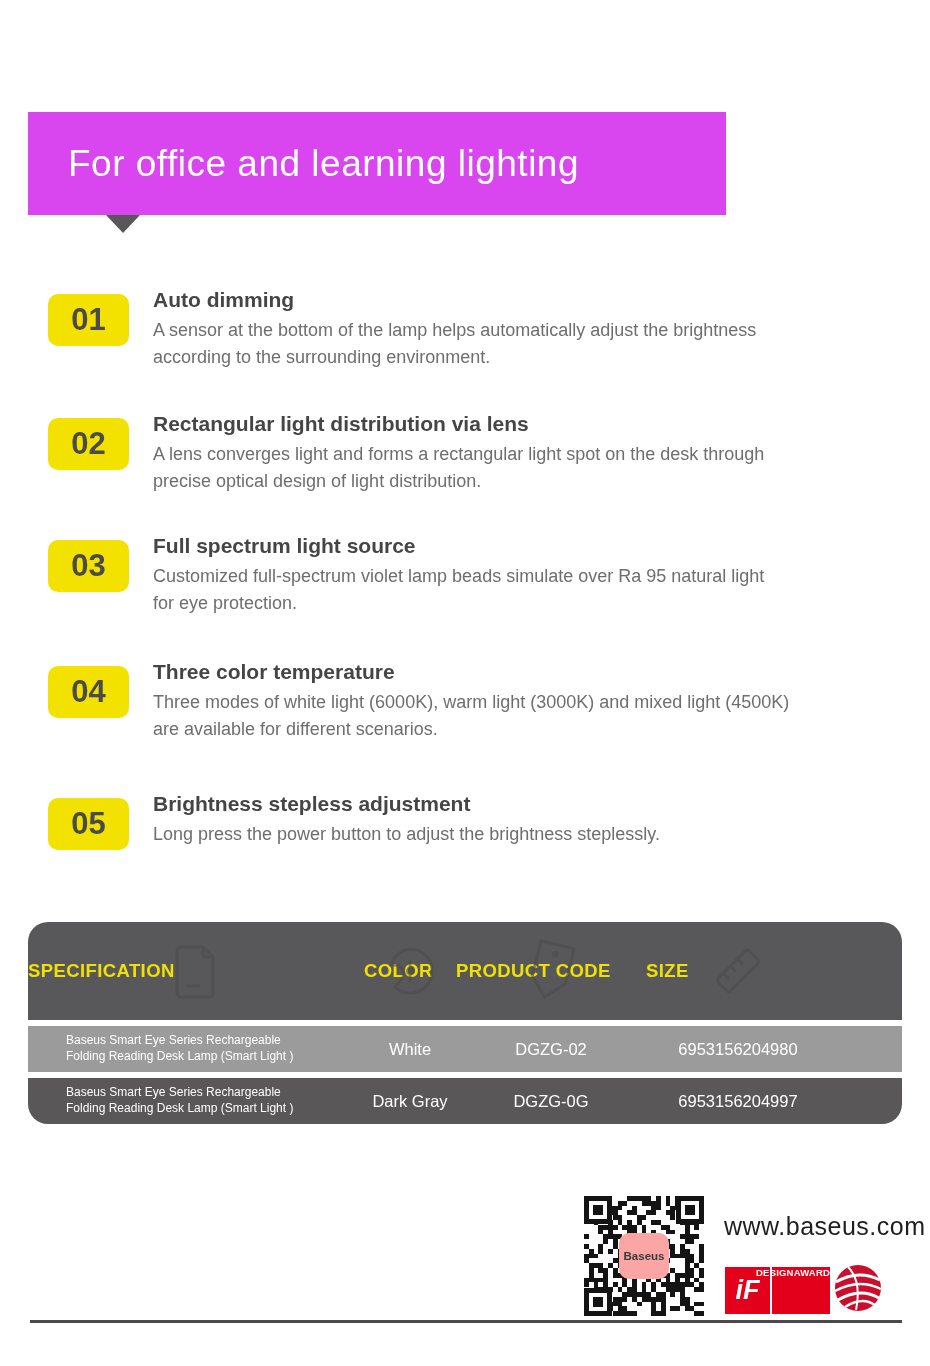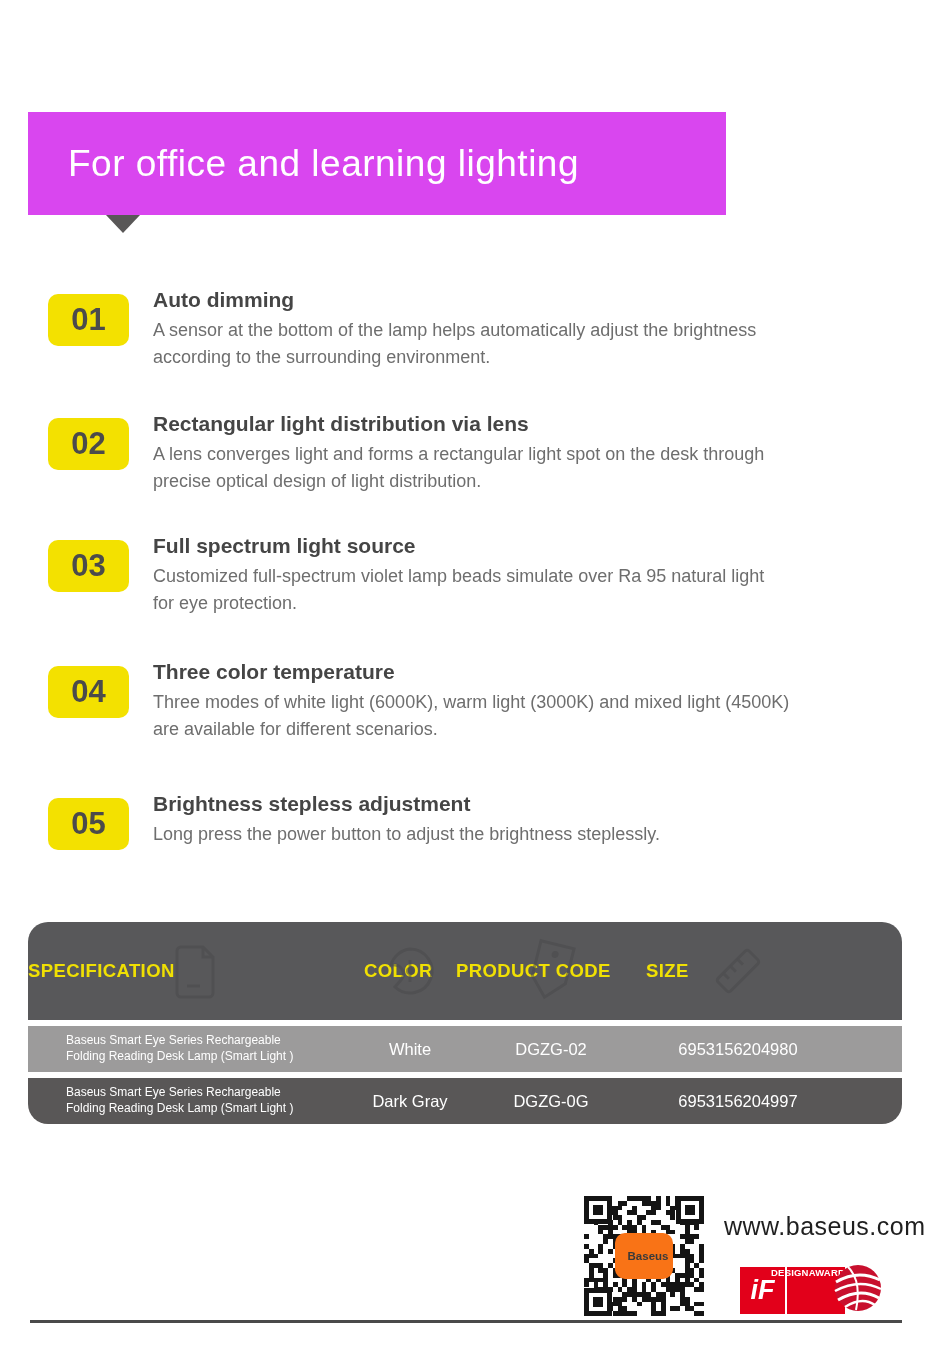--- a/index.html
+++ b/index.html
@@ -48,29 +48,29 @@
   
   .qr{position:absolute;left:584px;top:1196px;width:120px;height:120px;background:#fff;}
   #qr-grid{display:grid;grid-template-columns:repeat(25,1fr);grid-template-rows:repeat(25,1fr);
            width:120px;height:120px;}
   #qr-grid div.on{background:#141414;}
   .finder{position:absolute;width:28px;height:28px;border:5px solid #141414;background:#fff;box-sizing:border-box;}
   .finder::after{content:"";position:absolute;left:4px;top:4px;width:10px;height:10px;background:#141414;}
   .finder.tl{left:0;top:0}.finder.tr{right:0;top:0}.finder.bl{left:0;bottom:0}
   .qr-center{
     position:absolute;left:50%;top:50%;transform:translate(-50%,-50%);
-    width:50px;height:46px;background:#f97316;border-radius:10px;
-    display:flex;align-items:center;justify-content:center;padding-left:8px;
+    width:50px;height:46px;background:#fca5a5;border-radius:10px;
+    display:flex;align-items:center;justify-content:center;
   }
   .qr-center span{font-size:11.5px;font-weight:bold;color:#3a3a3a;}
   .website{position:absolute;left:724px;top:1212px;font-size:25px;color:#1f1f1f;letter-spacing:.5px;}
   .if-badge{position:absolute;left:725px;top:1267px;display:flex;height:47px;}
   .if-left{
     width:45px;background:#e2001a;color:#fff;display:flex;align-items:center;justify-content:center;
-    font-size:27px;font-weight:bold;border-right:2px solid #ffffff;font-style:italic;margin-left:15px;
+    font-size:27px;font-weight:bold;border-right:2px solid #ffffff;font-style:italic;
   }
   .if-right{
     width:52px;background:#e2001a;color:#fff;display:flex;flex-direction:row;
     justify-content:center;padding-left:6px;box-sizing:content-box;
   }
   .if-right span{font-size:9.5px;font-weight:bold;line-height:1.2;letter-spacing:.2px;}
   .reddot{position:absolute;left:832px;top:1263px;}
   .footer-rule{position:absolute;left:30px;top:1320px;width:872px;height:3px;background:#4a4a4a;}
 </style>
 </head>

